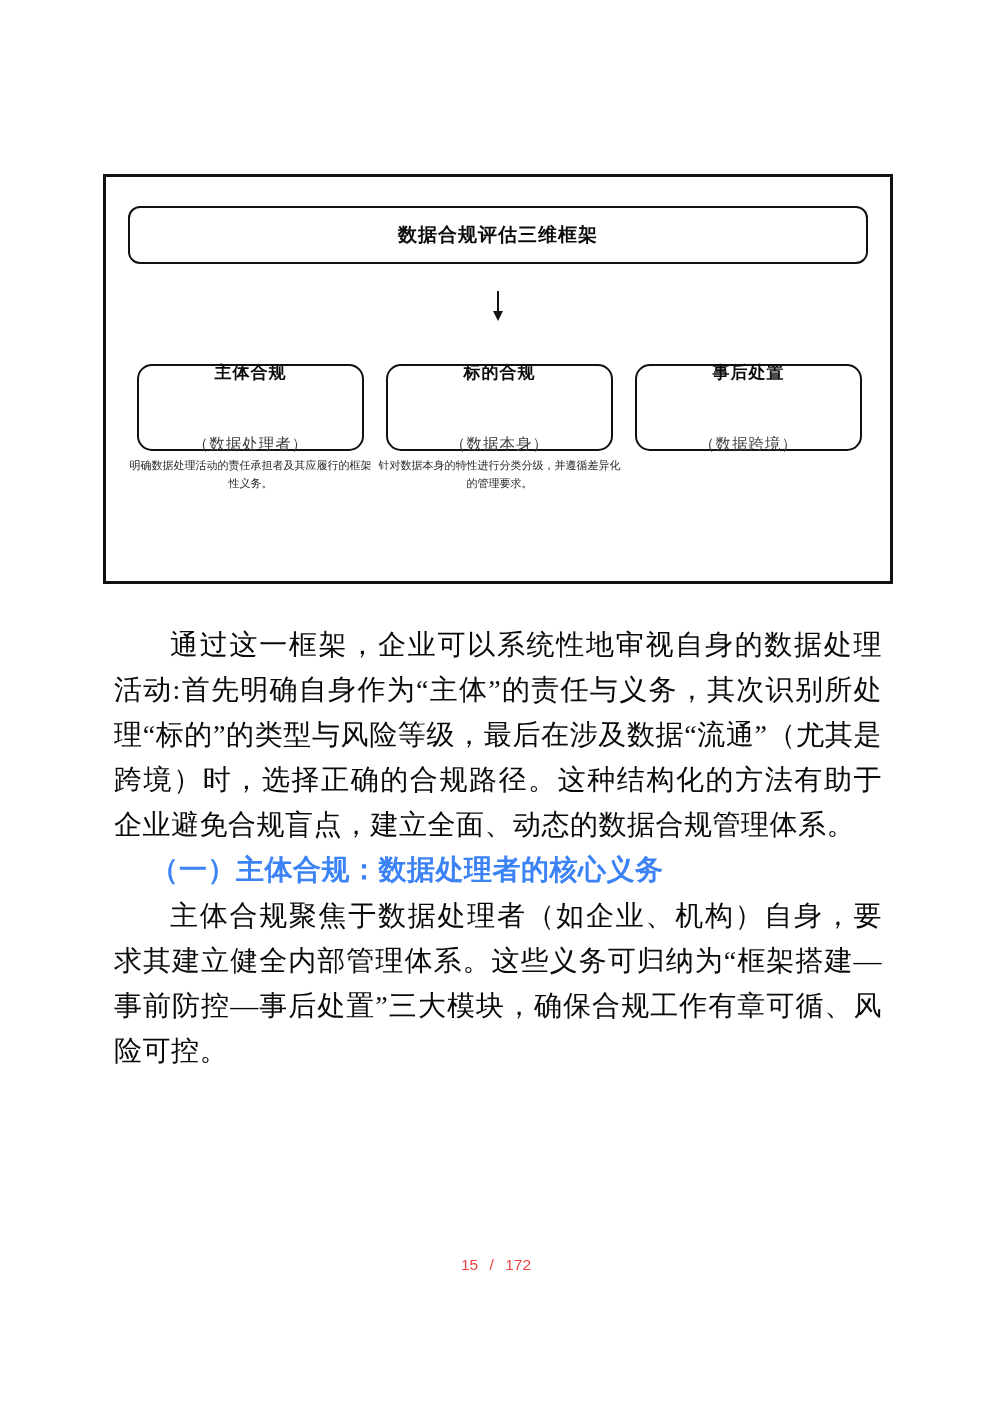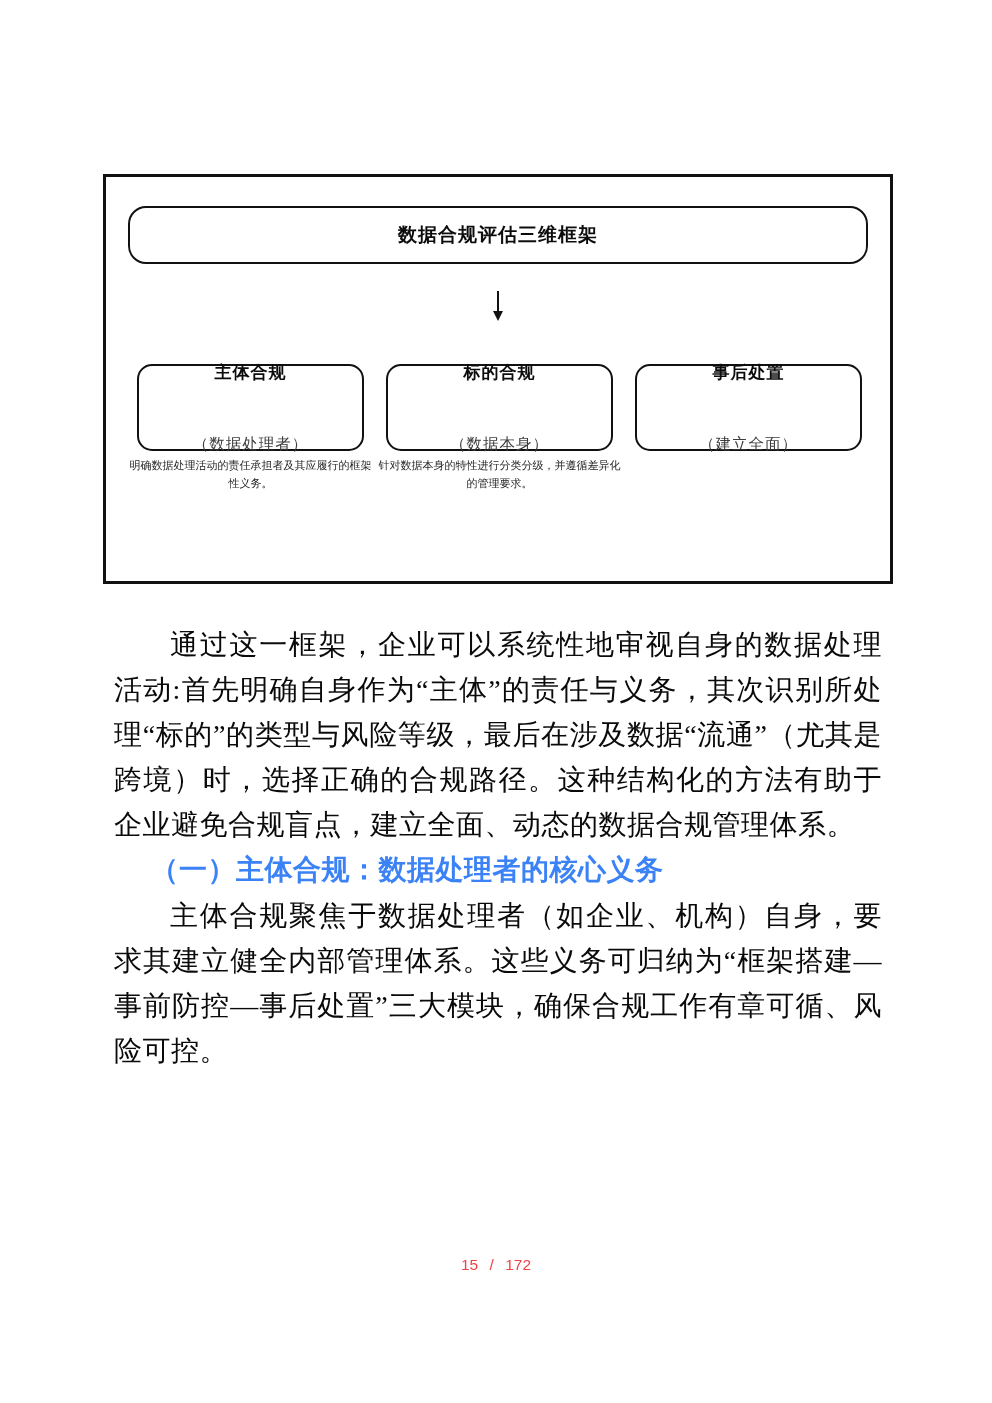--- a/index.html
+++ b/index.html
@@ -25,21 +25,21 @@
     width: 790px;
     height: 410px;
     border: 3px solid #111;
     box-sizing: border-box;
     background: #fff;
   }
   .diagram-title-box {
     margin: 29px 22px 0 22px;
     height: 58px;
     border: 2px solid #111;
-    border-radius: 18px;
+    border-radius: 12px;
     display: flex;
     align-items: center;
     justify-content: center;
     box-sizing: border-box;
   }
   .diagram-title-box span {
     font-family: "Liberation Sans", sans-serif;
     font-weight: bold;
     font-size: 19px;
     letter-spacing: 1px;
@@ -170,21 +170,21 @@
         <div class="diagram-box">
           <span class="box-title">标的合规</span>
           <span class="box-subtitle">（数据本身）</span>
         </div>
         <div class="box-desc">针对数据本身的特性进行分类分级，并遵循差异化的管理要求。</div>
       </div>
 
       <div class="diagram-col">
         <div class="diagram-box">
           <span class="box-title">事后处置</span>
-          <span class="box-subtitle">（建立全面）</span>
+          <span class="box-subtitle">（数据跨境）</span>
         </div>
       </div>
 
     </div>
   </div>
 
   <div class="body-text">
     <p>通过这一框架，企业可以系统性地审视自身的数据处理活动:首先明确自身作为“主体”的责任与义务，其次识别所处理“标的”的类型与风险等级，最后在涉及数据“流通”（尤其是跨境）时，选择正确的合规路径。这种结构化的方法有助于企业避免合规盲点，建立全面、动态的数据合规管理体系。</p>
     <h3>（一）主体合规：数据处理者的核心义务</h3>
     <p>主体合规聚焦于数据处理者（如企业、机构）自身，要求其建立健全内部管理体系。这些义务可归纳为“框架搭建—事前防控—事后处置”三大模块，确保合规工作有章可循、风险可控。</p>

